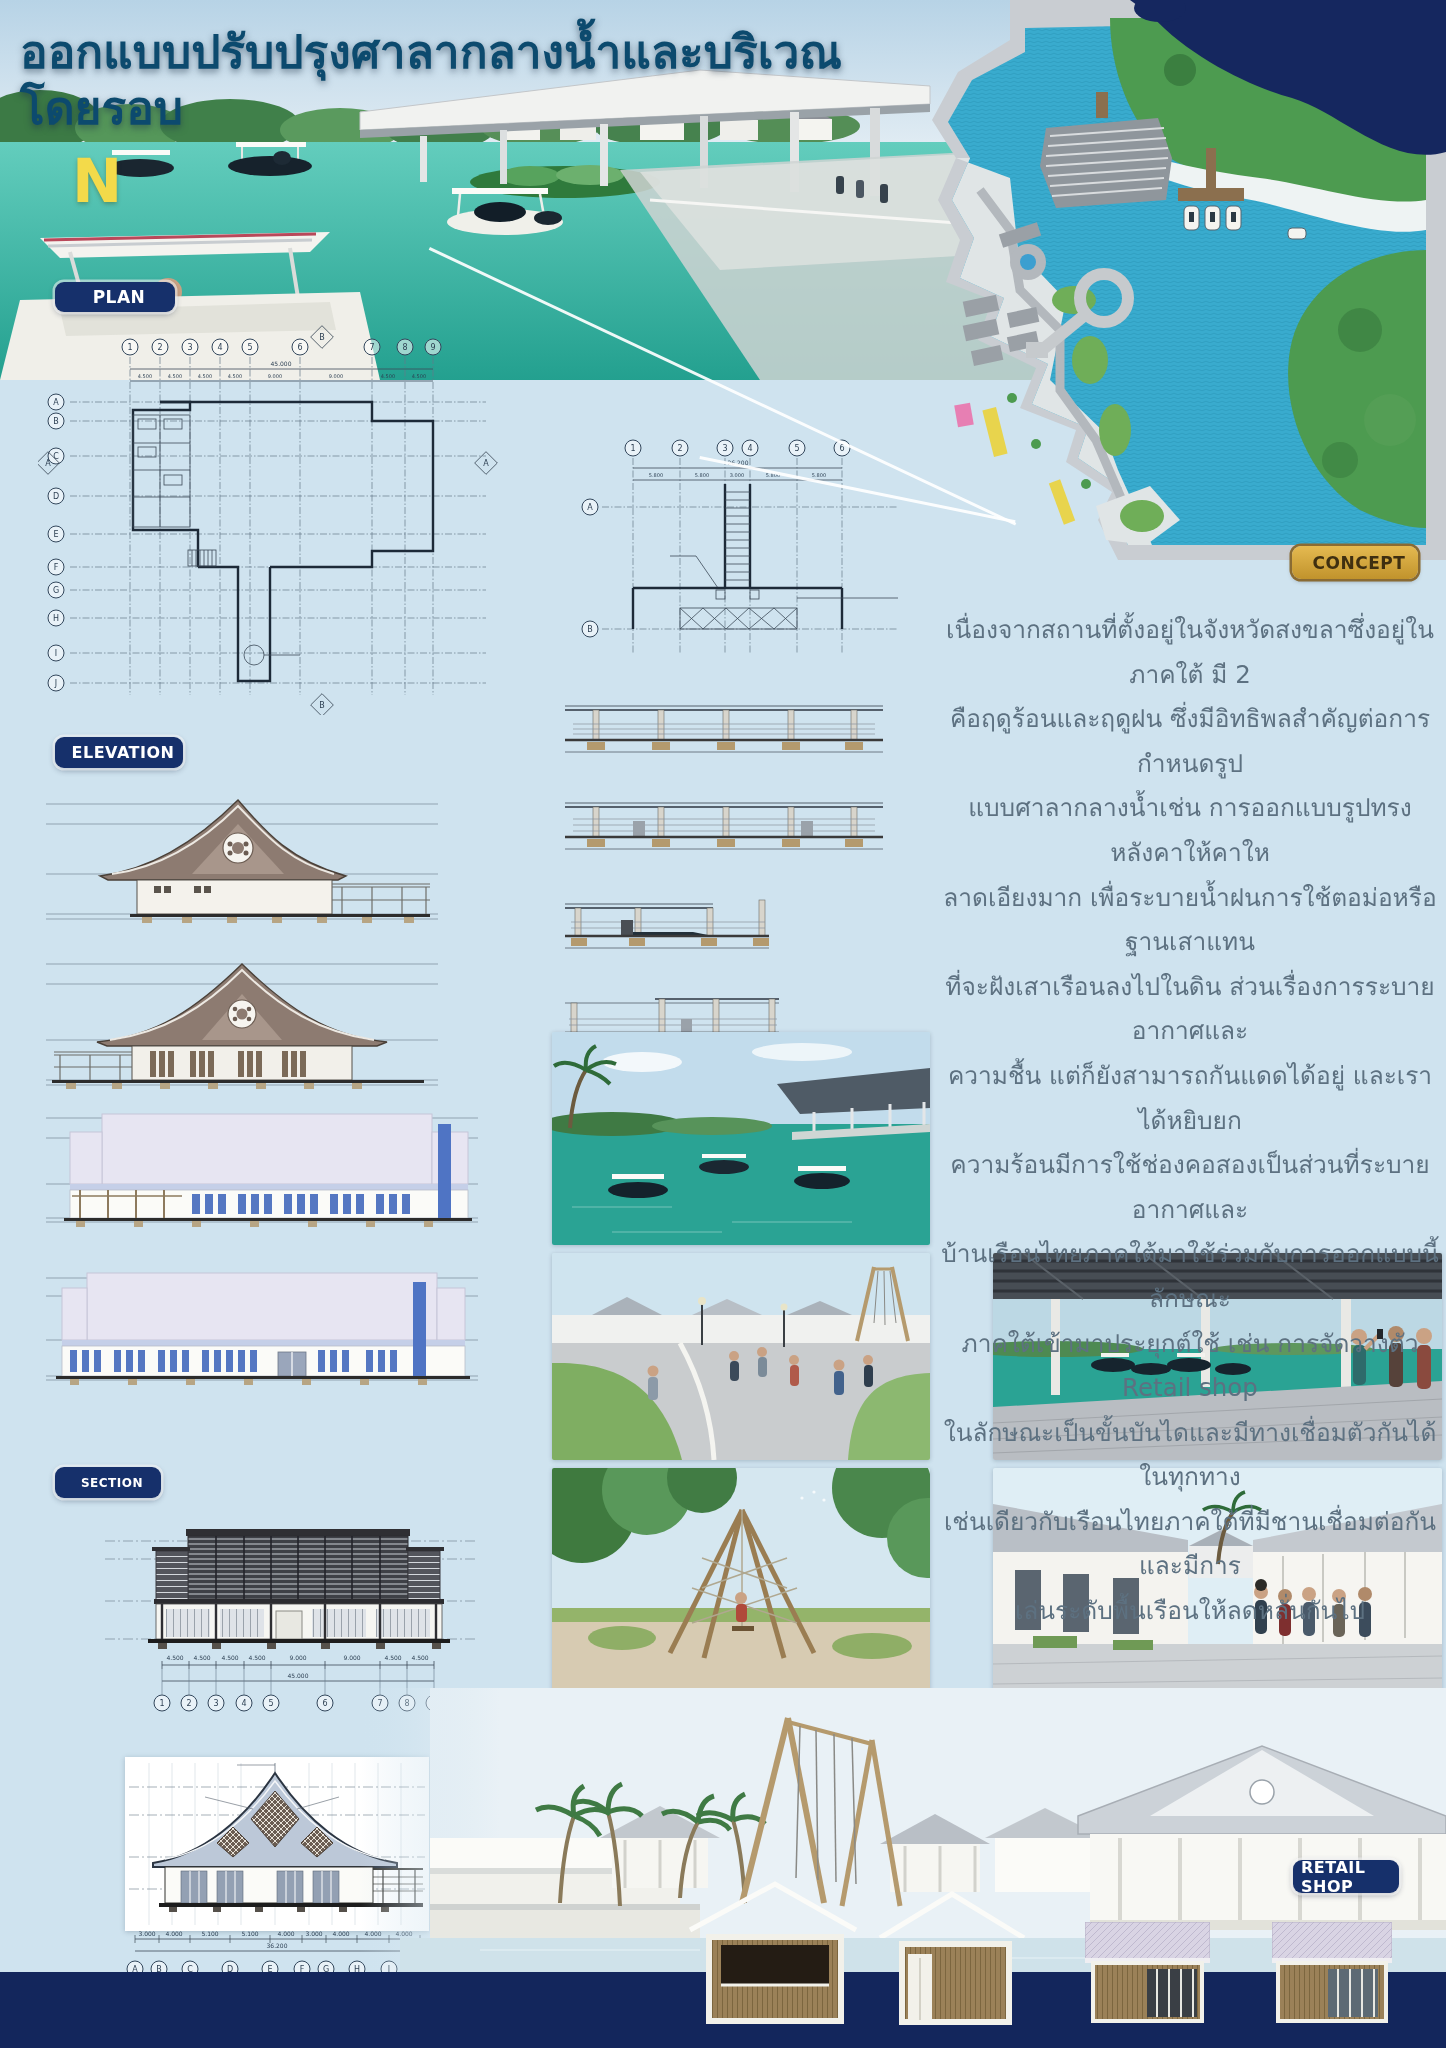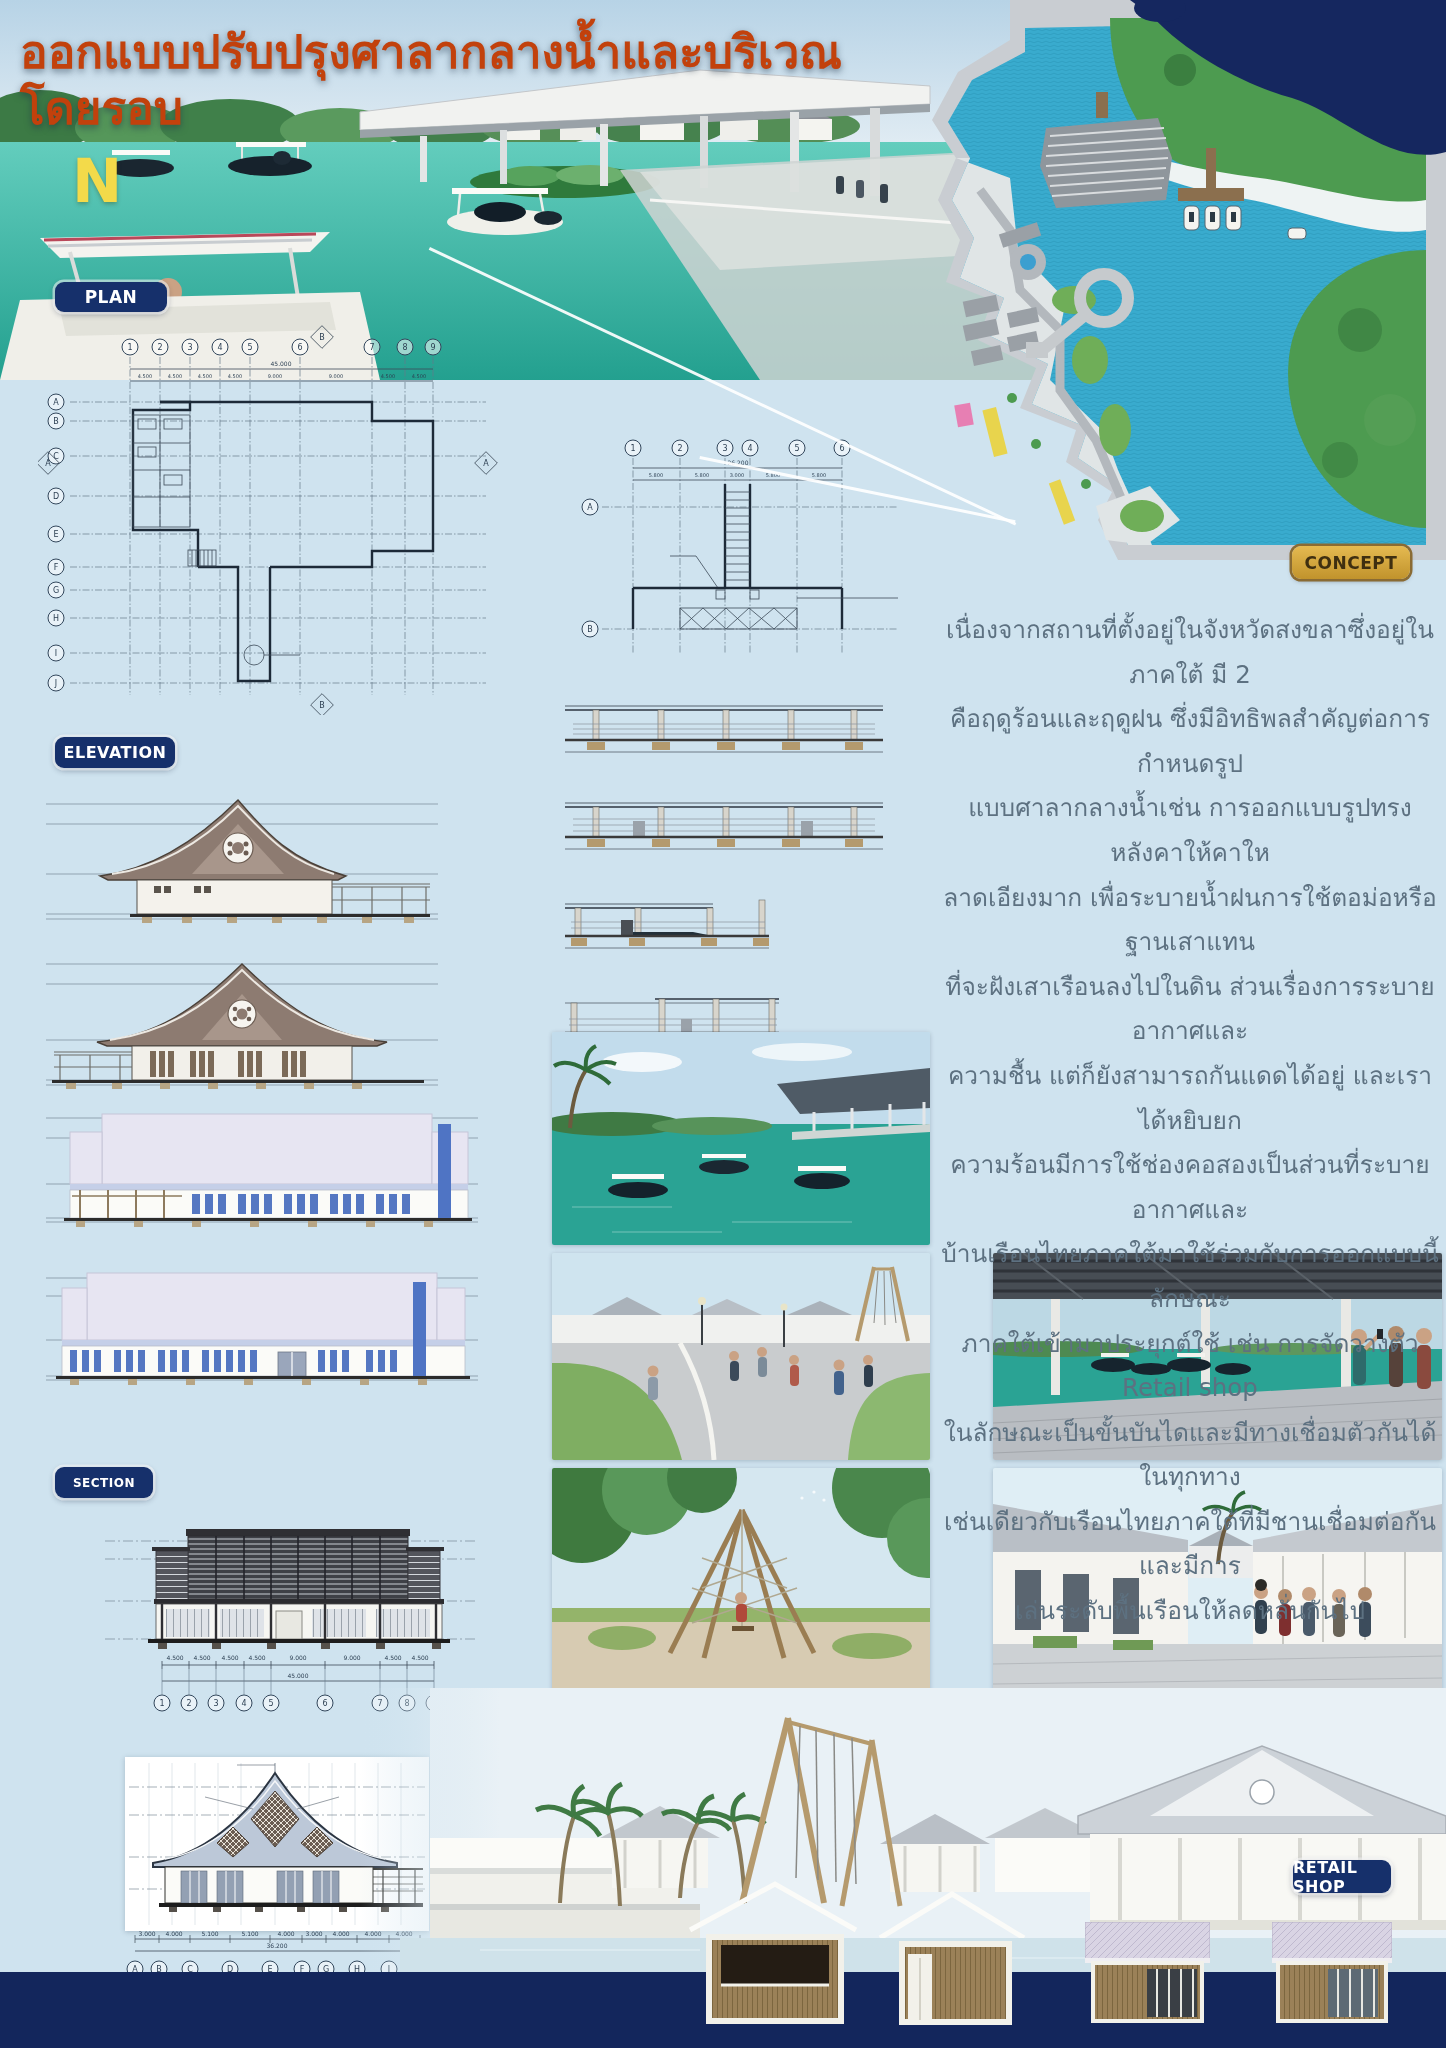--- a/index.html
+++ b/index.html
@@ -2,24 +2,24 @@
 <html><head>
 <meta charset="utf-8">
 <style>
   html,body{margin:0;padding:0;background:#b8c9d6;}
   .poster{position:relative;width:1446px;height:2048px;overflow:hidden;
           background:#cfe3ef;font-family:"DejaVu Sans","Liberation Sans",sans-serif;}
   .abs{position:absolute;}
   .badge{position:absolute;background:#16306b;color:#fff;font-weight:bold;
          display:flex;align-items:center;justify-content:center;border-radius:9px;
          box-shadow:0 0 0 2.5px rgba(250,250,250,.55),0 2px 6px rgba(20,30,60,.45);
-         letter-spacing:.5px;z-index:40;}
+         letter-spacing:.5px;z-index:40;padding-left:8px;}
   .badge.gold{background:linear-gradient(#e5ba51,#c1932c);color:#3f2f10;
          box-shadow:0 0 0 2.5px #8a6b33,0 2px 5px rgba(0,0,0,.35);border-radius:9px;}
-  .title{position:absolute;left:20px;top:24px;width:900px;color:#c2410c;font-weight:bold;
+  .title{position:absolute;left:20px;top:24px;width:900px;color:#0c4a6e;font-weight:bold;
          font-size:46px;line-height:56px;text-shadow:0 3px 7px rgba(30,50,70,.55);z-index:30;}
   .compass{position:absolute;left:72px;top:146px;color:#f3da4a;font-weight:bold;font-size:60px;
          text-shadow:0 2px 4px rgba(60,60,0,.35);z-index:30;}
   .concept-text{position:absolute;left:938px;top:608px;width:504px;text-align:center;
          color:#5d7181;font-size:24.5px;line-height:44.6px;z-index:20;}
   .callout{position:absolute;height:3px;background:rgba(255,255,255,.92);transform-origin:0 0;z-index:18;}
   .photo{position:absolute;overflow:hidden;border-radius:2px;box-shadow:0 1px 4px rgba(40,60,80,.25);}
   .card{position:absolute;background:#fff;box-shadow:0 1px 5px rgba(40,60,80,.25);}
   svg{display:block;}
   .gl{stroke:#64788b;stroke-width:.7;stroke-dasharray:7 2 1.5 2;fill:none;}

